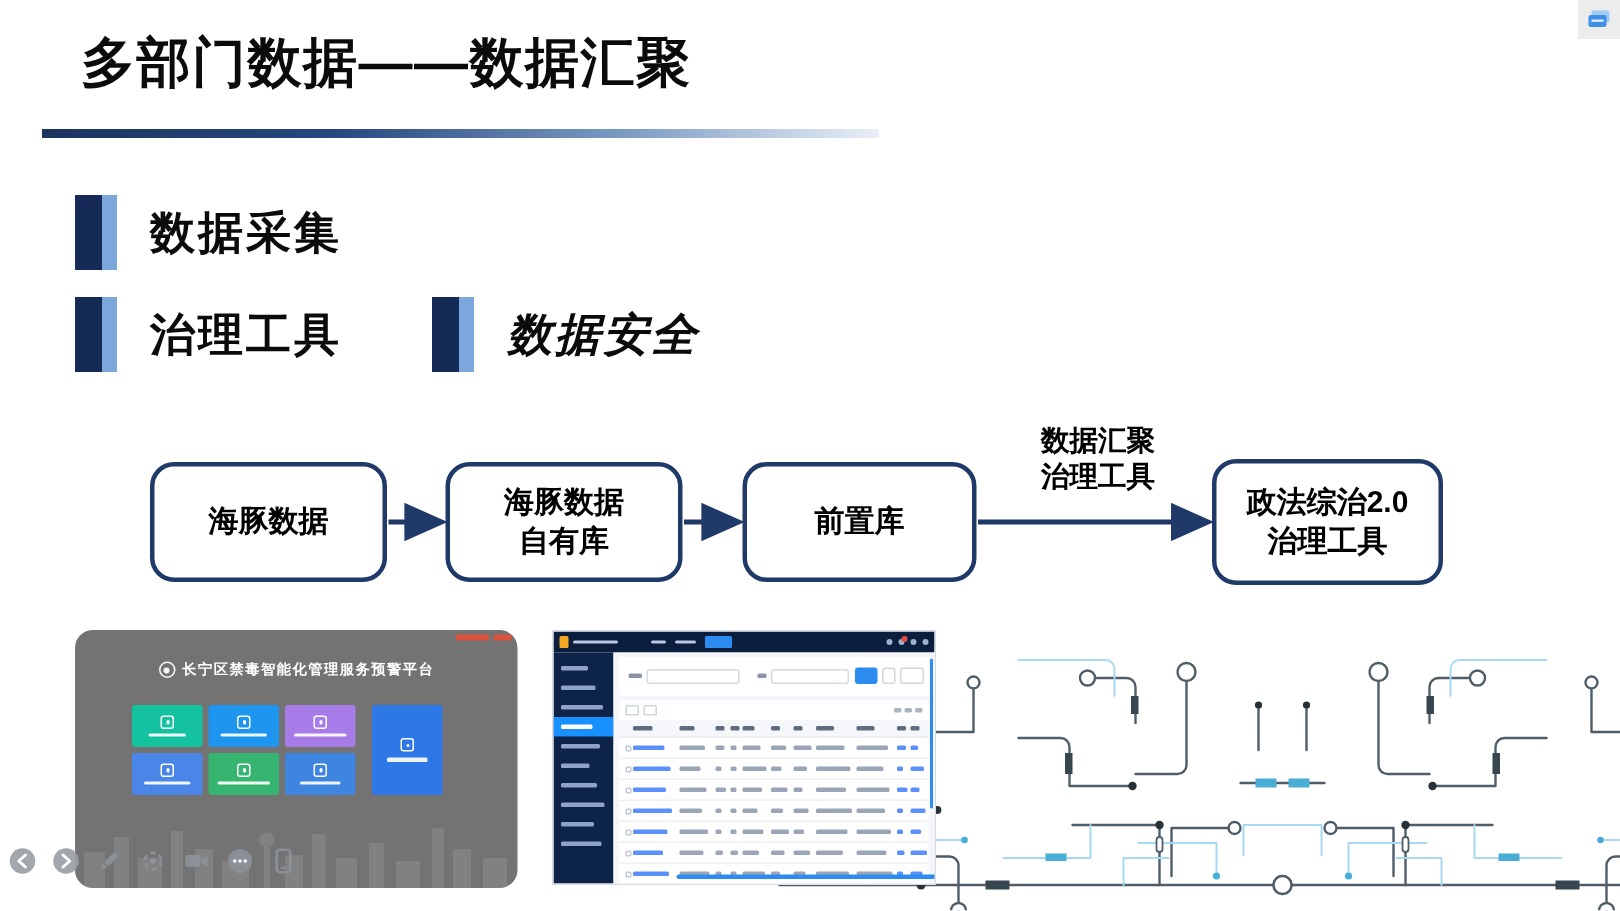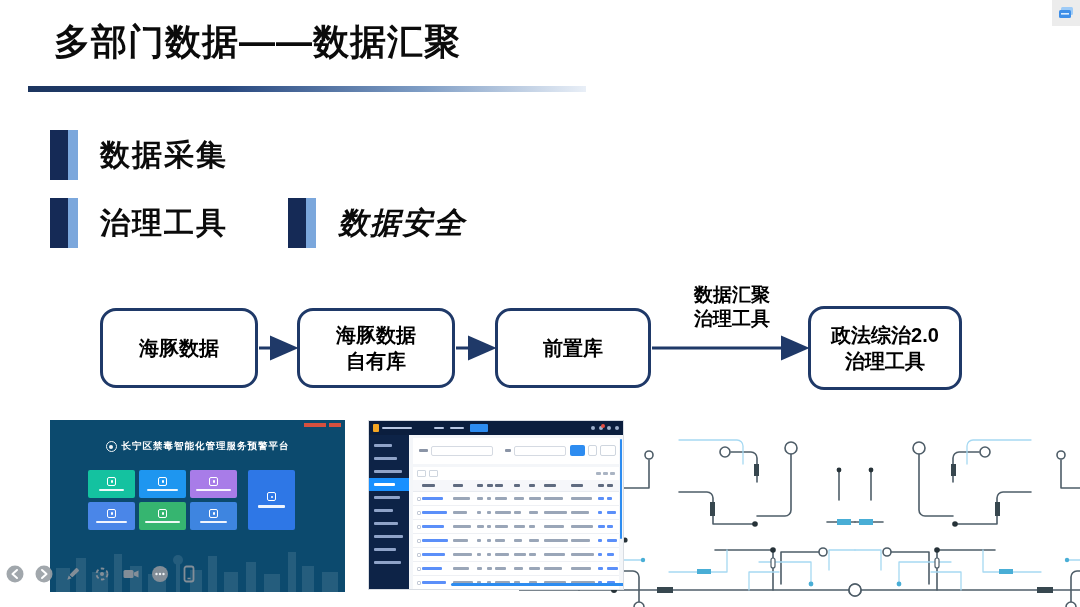--- a/index.html
+++ b/index.html
@@ -20,21 +20,21 @@
   .section-label { font-size:30px; font-weight:800; color:#0b0b0b; margin-left:22px; letter-spacing:2px; }
 
   
   .flow-box { border:3.5px solid #1f3968; border-radius:16px; background:#fff;
     display:flex; align-items:center; justify-content:center; text-align:center;
     font-size:20px; font-weight:800; color:#000; white-space:pre-line; line-height:1.3; }
   .arrow-label { left:676px; top:283px; width:112px; text-align:center; font-size:19px;
     font-weight:800; color:#000; white-space:pre-line; line-height:1.25; }
 
   
-  .dash { left:50px; top:420px; width:295px; height:172px; background:#0c4a6e; overflow:hidden; z-index:2; }
+  .dash { left:50px; top:420px; width:295px; height:172px; background:#737373; overflow:hidden; z-index:2;border-radius:12px; }
   .dash-tr-text { position:absolute; right:4px; top:3px; display:flex; gap:3px; }
   .dash-tr-text i { display:block; height:4px; background:rgba(224,80,60,.95); }
   .dash-title-row { position:absolute; left:0; top:20px; width:100%; display:flex; align-items:center; justify-content:center; gap:5px; }
   .dash-emblem { width:11px; height:11px; border:1.2px solid #fff; border-radius:50%; position:relative; opacity:.95; }
   .dash-emblem:after { content:""; position:absolute; left:2.5px; top:2.5px; width:4px; height:4px; background:#fff; border-radius:50%; }
   .dash-title { color:#fff; font-size:9.5px; font-weight:700; letter-spacing:1px; }
   .tile-grid { position:absolute; left:38px; top:50px; display:grid;
     grid-template-columns:47px 47px 47px; grid-auto-rows:28px; gap:4px; }
   .tile { border-radius:2px; display:flex; flex-direction:column; align-items:center; justify-content:center; gap:3px; }
   .tile-large { position:absolute; left:198px; top:50px; width:47px; height:60px;

